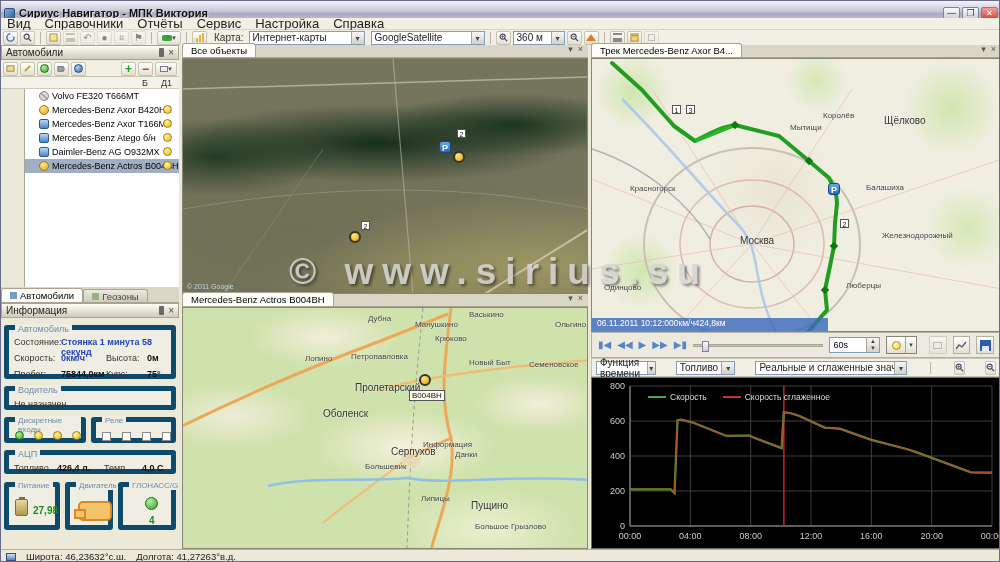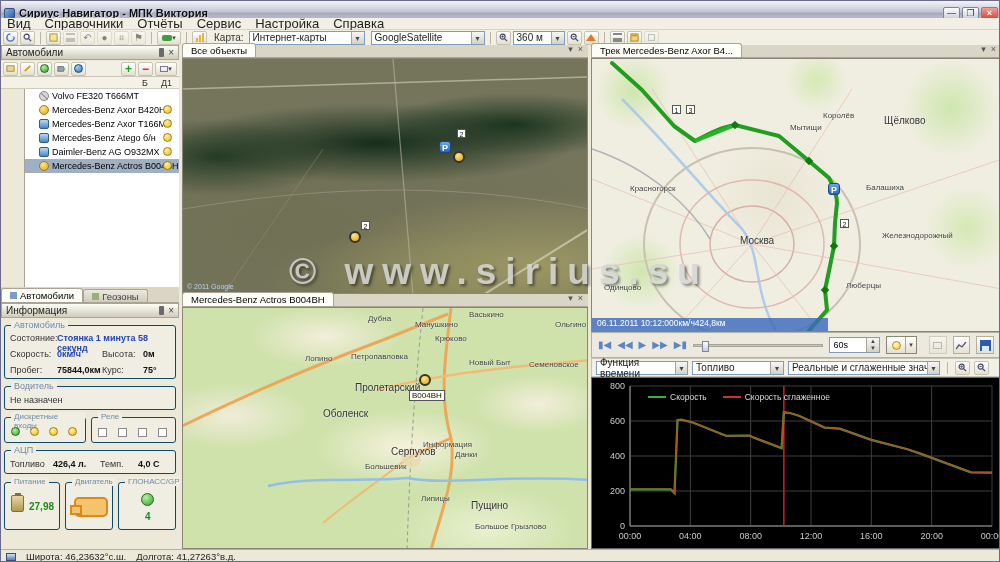--- a/index.html
+++ b/index.html
@@ -76,21 +76,21 @@
   .vicon-gray:after { content:""; position:absolute; left:0; top:4px; width:9px; height:1px; background:#888; transform:rotate(45deg); }
   .vicon-yellow { background:radial-gradient(circle at 35% 30%,#ffe680,#e0a820); border:1px solid #a07820; }
   .vicon-blue { background:linear-gradient(#bcd8f4,#4a86c8); border:1px solid #2c5c94; border-radius:2px; }
   .vname { white-space:nowrap; overflow:hidden; }
   .dot { position:absolute; width:9px; height:9px; border-radius:50%; top:2px; }
   .dot-yellow { background:radial-gradient(circle at 35% 30%,#fff2a0,#e8b820); border:1px solid #a08010; }
   .dot-green { background:radial-gradient(circle at 35% 30%,#b8f0a0,#3aa32a); border:1px solid #1f7015; }
   .dot-b { left:138px; } .dot-d1 { left:160px; }
 
   
-  .grp { position:absolute; border:1px solid #0c4a6e; border-radius:3px; background:#f0eee2; }
+  .grp { position:absolute; border:5px solid #0c4a6e; border-radius:3px; background:#f0eee2; }
   .grp .gtitle { position:absolute; left:6px; top:-6px; background:#f0eee2; padding:0 3px;
     font-size:9px; color:#6f8aa8; }
   .fld-label { position:absolute; font-size:9px; color:#333; }
   .fld-val-blue { position:absolute; font-size:9px; font-weight:bold; color:#2244bb; }
   .fld-val { position:absolute; font-size:9px; font-weight:bold; color:#111; }
   .chk { position:absolute; width:9px; height:9px; border:1px solid #8a8a8a; background:#fff; }
   .battery { position:absolute; width:13px; height:17px; background:linear-gradient(#e8d8a0,#b09a50);
     border:1px solid #807040; border-radius:2px; }
   .battery:before { content:""; position:absolute; left:3px; top:-3px; width:6px; height:3px; background:#807040; }
   .engine { position:absolute; width:34px; height:20px; background:#f5c46a; border:2px solid #d88a20; border-radius:5px; }
@@ -158,21 +158,21 @@
     font-size:6px; text-align:center; line-height:7px; color:#444; }
   .bulb-box { display:flex; border:1px solid #8a8578; background:linear-gradient(#ffffff,#e3e0cf); height:18px; }
   .bulb { width:18px; display:flex; align-items:center; justify-content:center; }
   .bulb i { width:9px; height:9px; border-radius:50%; background:radial-gradient(circle at 35% 30%,#fffbd0,#f0c830); border:1px solid #b09020; }
   .sqbtn { width:20px; height:18px; border:1px solid #b5b1a0; background:linear-gradient(#ffffff,#e3e0cf);
     display:flex; align-items:center; justify-content:center; }
   .floppy { width:11px; height:11px; background:#2c5cb0; position:relative; }
   .floppy:after { content:""; position:absolute; left:2px; bottom:0; width:7px; height:5px; background:#dfe8f5; }
 
   .chart-toolbar { position:absolute; left:590px; top:357px; width:410px; height:19px; background:#f2f0e4;
-    border:1px solid #c9c5b4; display:flex; align-items:center; gap:4px; padding:0 4px; }
+    border:1px solid #c9c5b4; display:flex; align-items:center; gap:20px; padding:0 4px; }
   .chart-wrap { position:absolute; left:590px; top:376px; width:410px; height:172px; background:#000;
     border:1px solid #6a6a6a; }
   .legend { position:absolute; left:56px; top:14px; display:flex; gap:16px; z-index:5; }
   .legend .entry { display:flex; align-items:center; gap:4px; font-size:8.5px; color:#ddd; }
   .legend .swatch { width:18px; height:2px; }
 
   .statusbar { position:absolute; left:0; top:548px; width:1000px; height:14px; background:#ece9d8;
     border-top:1px solid #b5b1a0; display:flex; align-items:center; gap:10px; padding:0 5px; font-size:9.5px; color:#222; }
   .pc-icon { width:10px; height:8px; background:linear-gradient(#cfe0f5,#5580b8); border:1px solid #33507a; }
 

